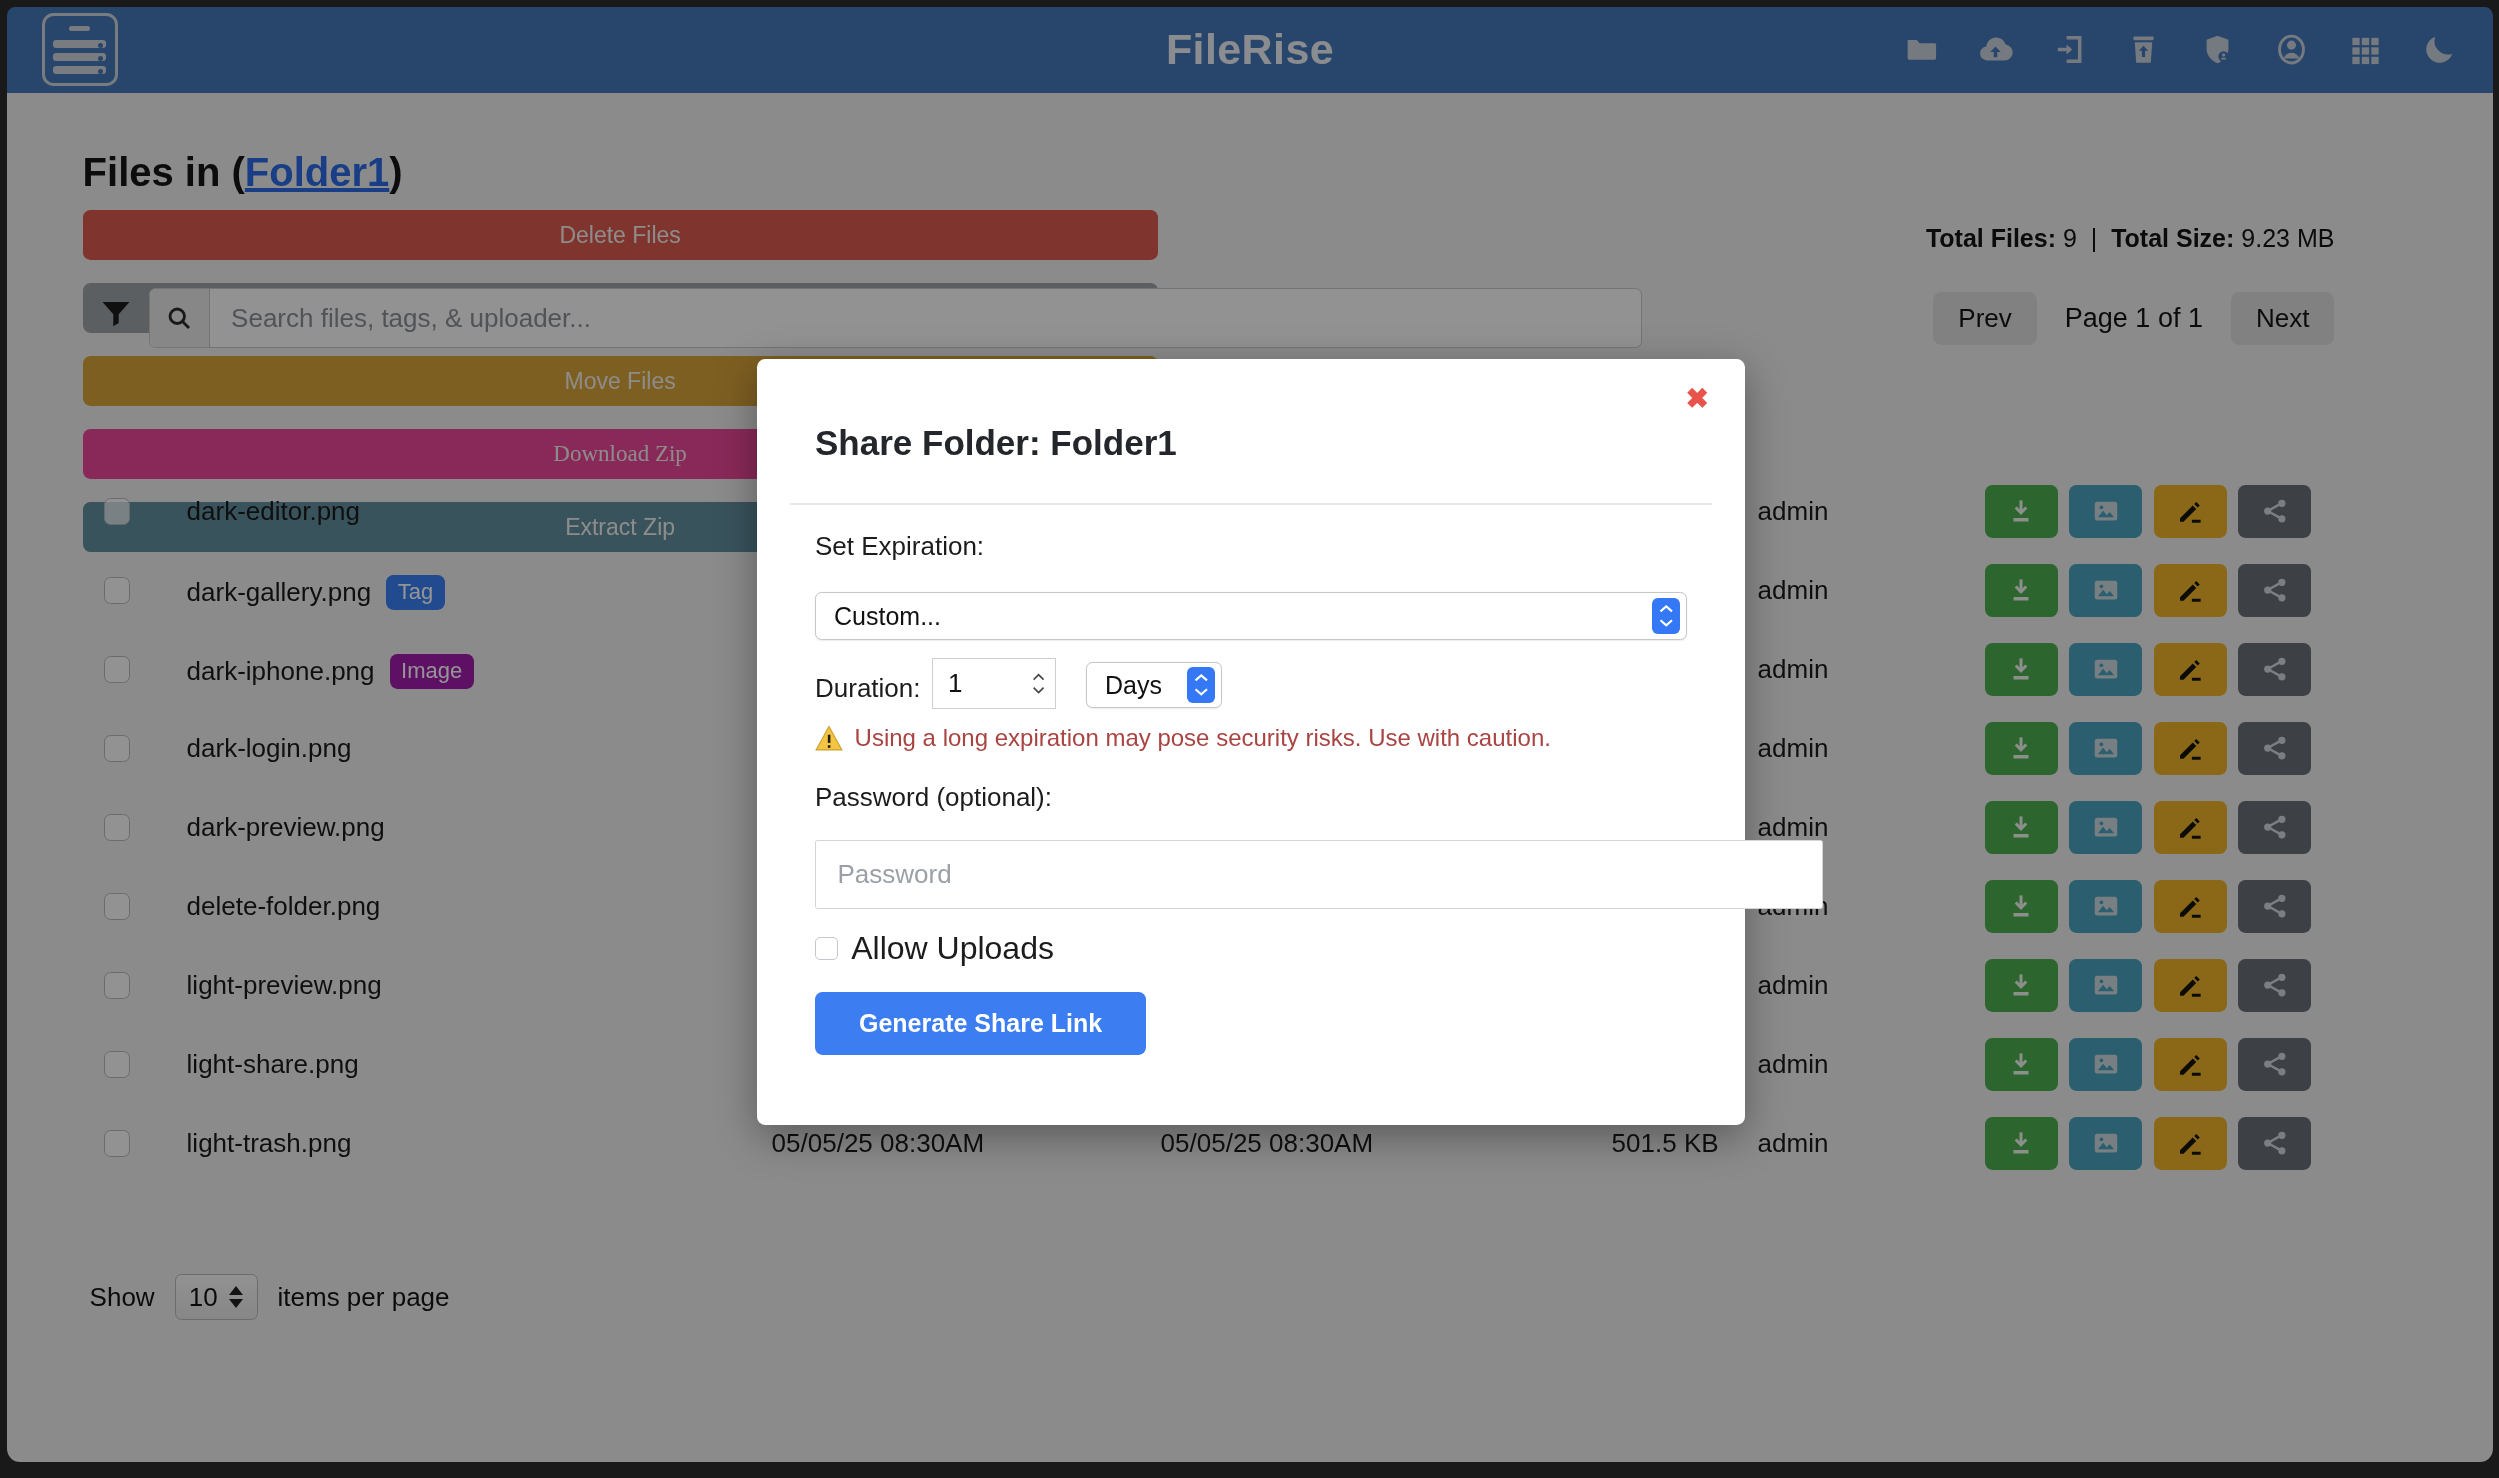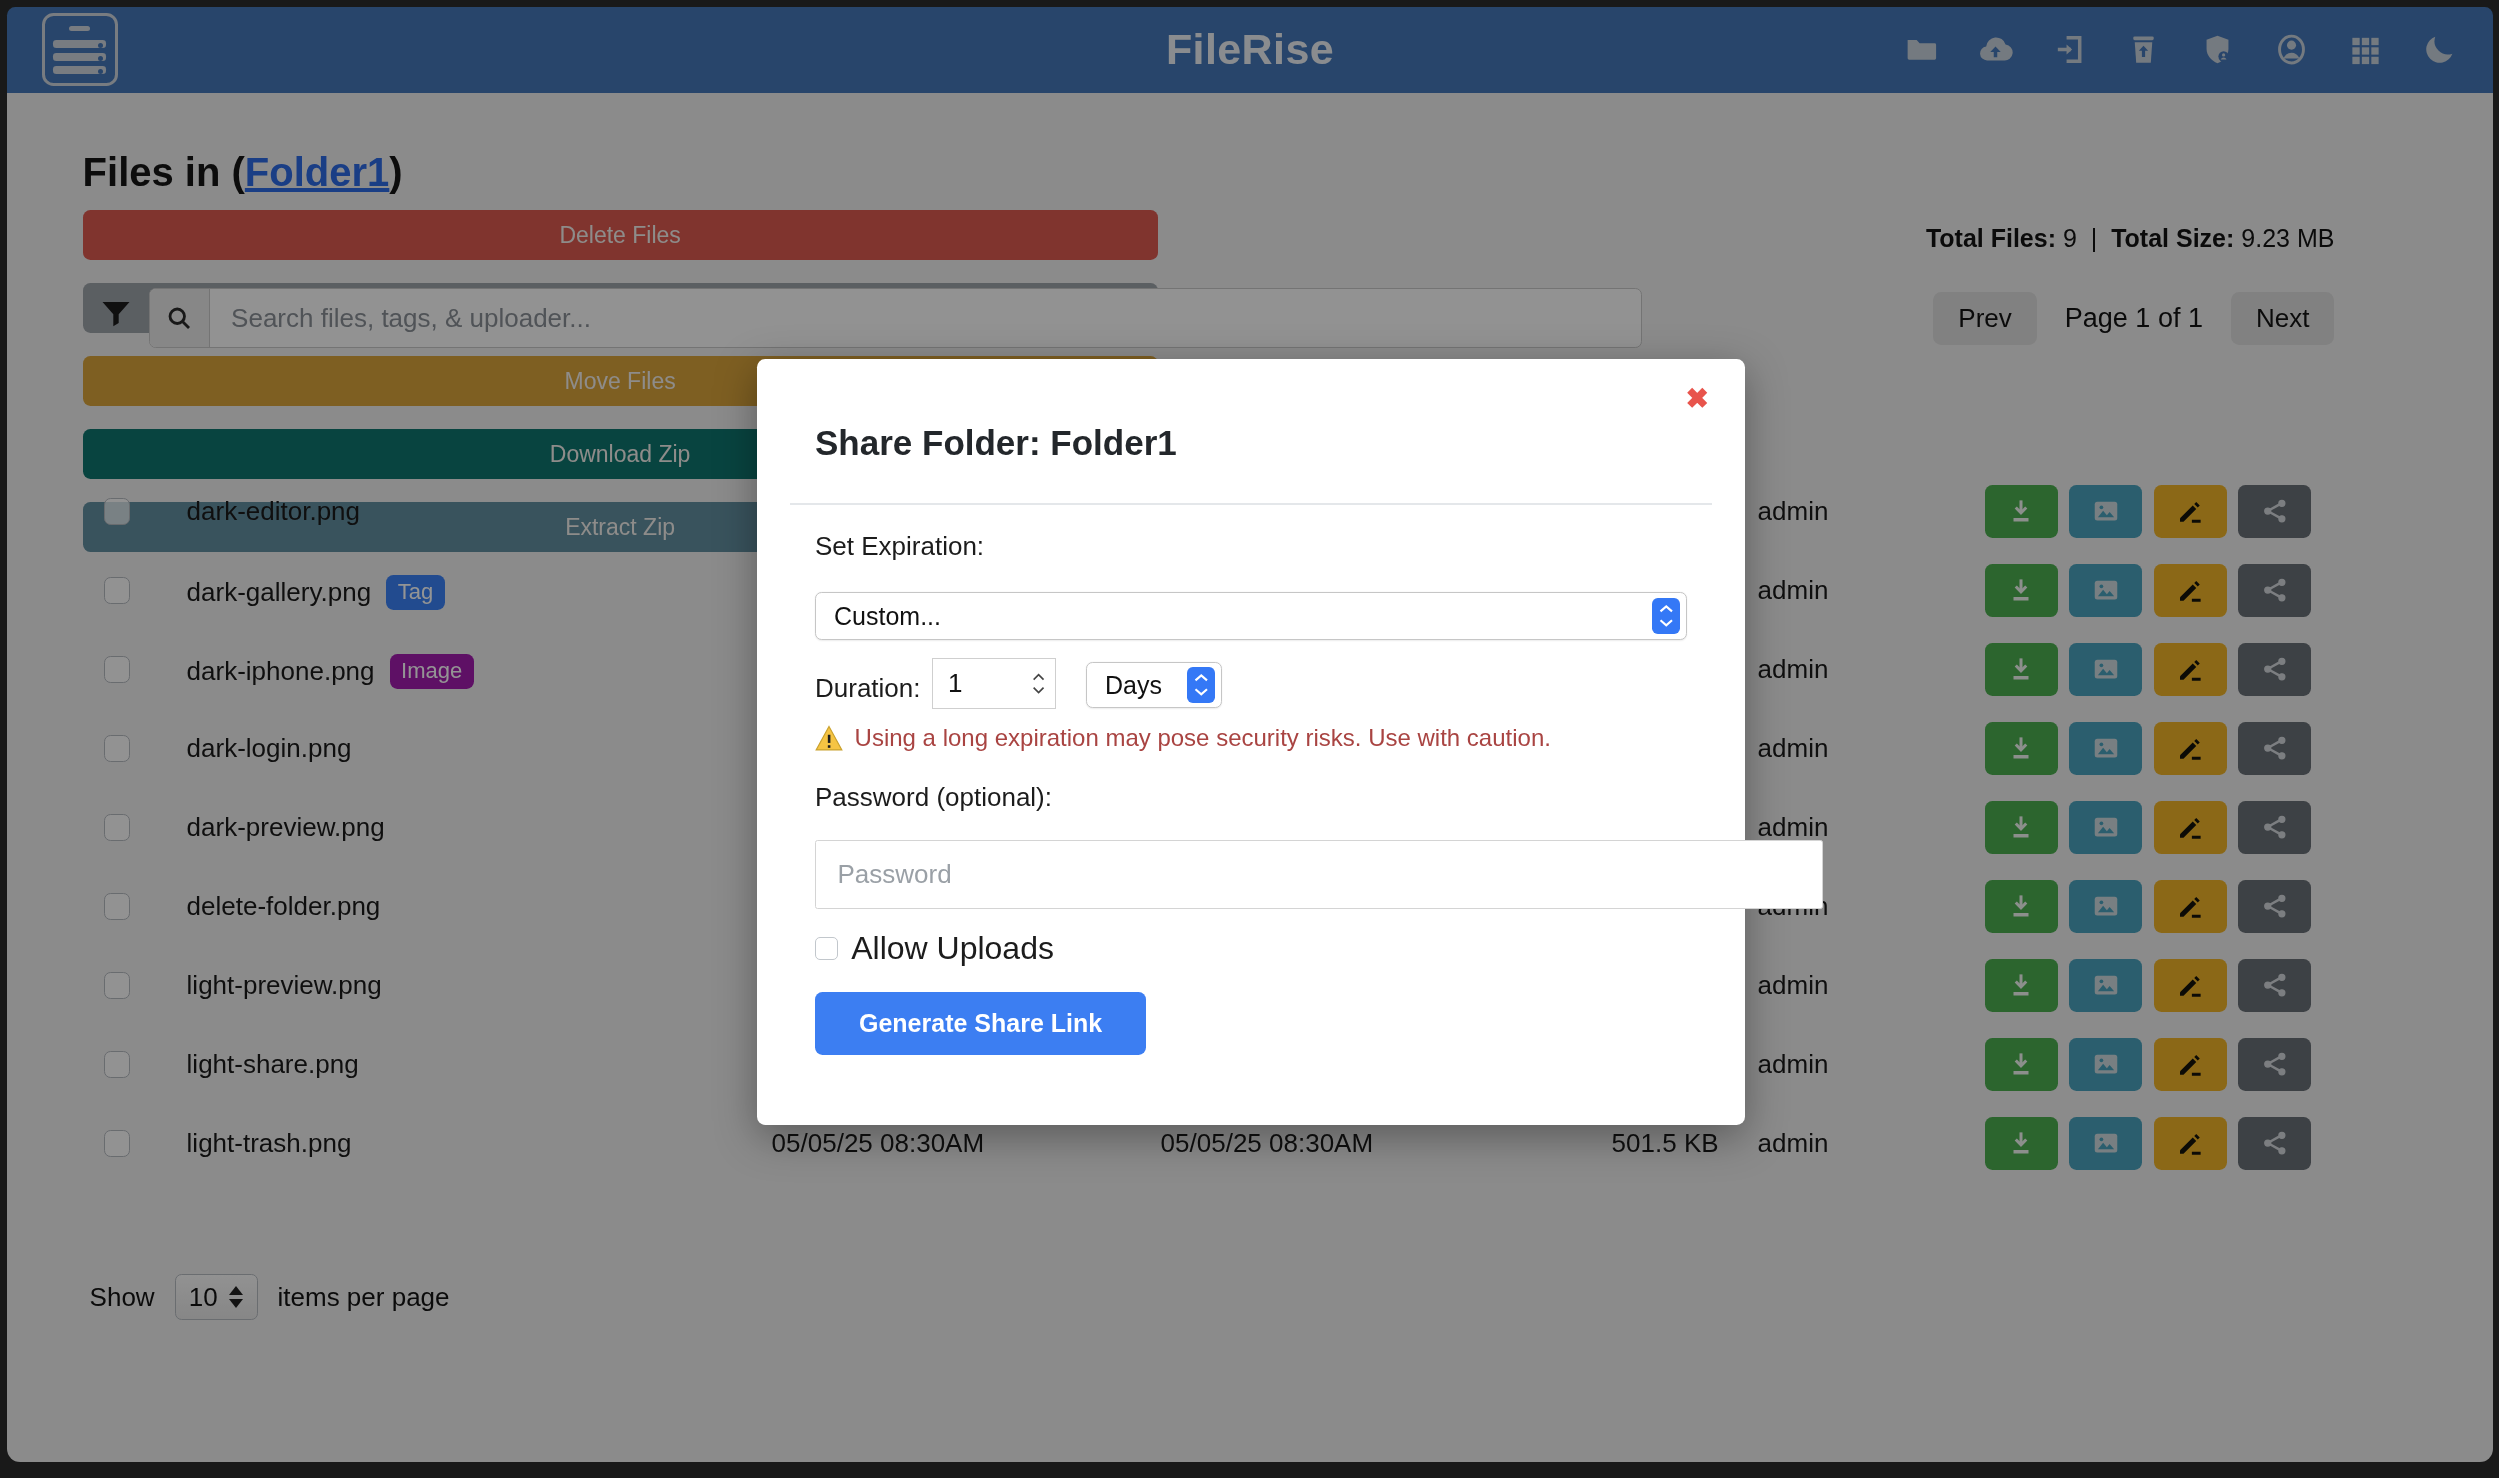--- a/index.html
+++ b/index.html
@@ -25,21 +25,21 @@
         border-radius:0 0 13.2px 13.2px;}
 
   .page-title{position:absolute;left:83px;top:122px;font-size:40px;font-weight:bold;color:#161616;}
   .page-title a{color:#2e6be5;text-decoration:underline;font-weight:bold;cursor:pointer;}
 
   .toolbar{position:absolute;left:83px;top:117px;width:1075px;display:flex;gap:23px;flex-direction:column;}
   .tb-btn{height:50px;padding:0 25px;border:none;border-radius:7.4px;color:#f4f1ee;font-size:23px;cursor:pointer;}
   .tb-delete{background:#dd5a50;}
   .tb-copy{background:#9ea4aa;}
   .tb-move{background:#d9a43b;}
-  .tb-download{background:#0f766e;}
+  .tb-download{background:#ec4899;font-family:Liberation Serif, serif;}
   .tb-extract{background:#628fa0;}
 
   .summary{position:absolute;right:165px;top:132px;font-size:25px;color:#141414;}
   .summary b{font-weight:bold;}
 
   
   .filter-icon{position:absolute;left:98px;top:205px;width:36px;height:36px;cursor:pointer;}
   .search-group{position:absolute;left:149px;top:197px;width:1493px;height:60px;display:flex;
                 border:1.7px solid #c9c9c9;border-radius:6.6px;background:#fbfbfb;overflow:hidden;}
   .search-addon{width:60px;background:#e9e9e9;border-right:1.7px solid #c9c9c9;display:flex;align-items:center;justify-content:center;}

